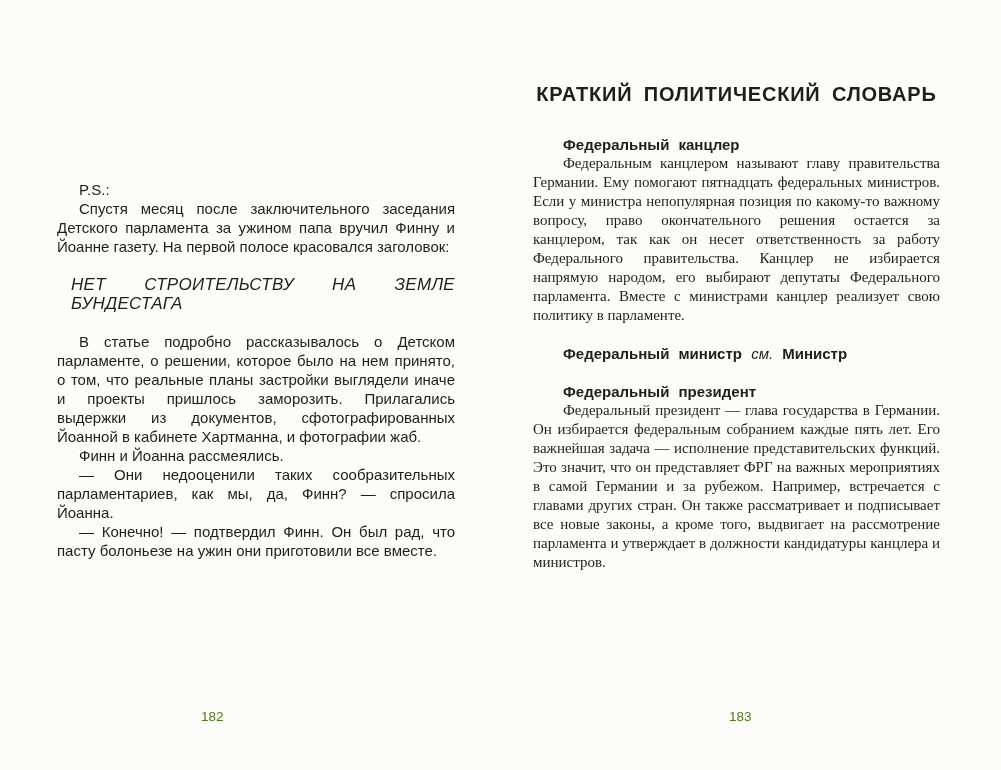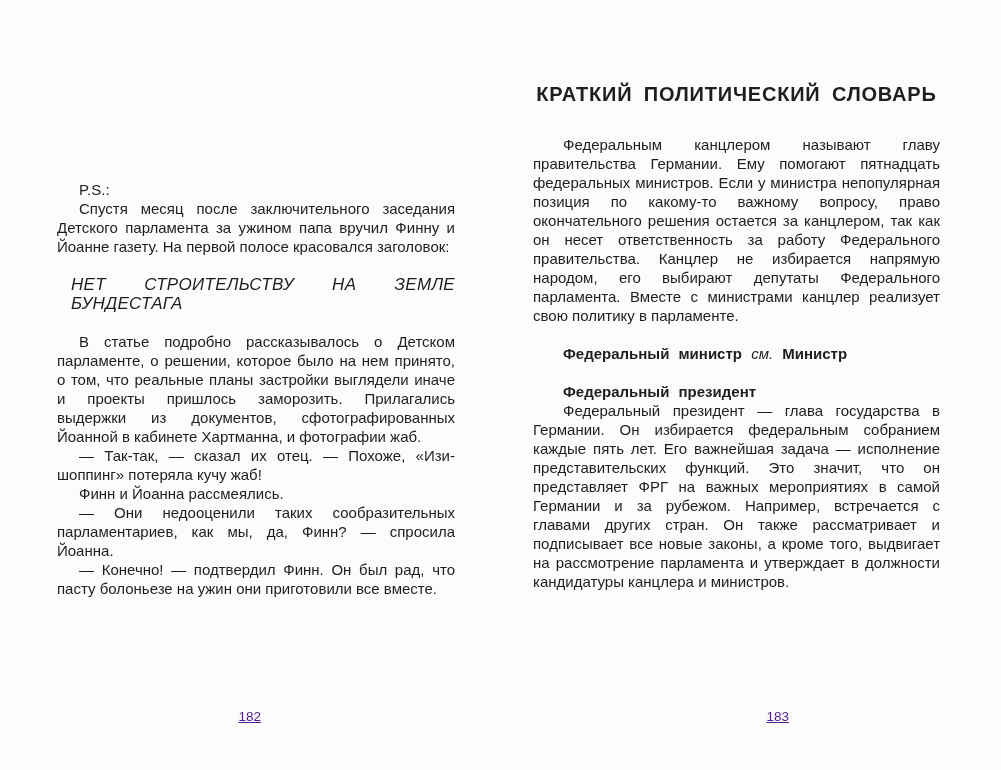--- a/index.html
+++ b/index.html
@@ -22,21 +22,21 @@
     line-height: 19px;
     text-align: justify;
   }
   .left-col  { left: 57px;  top: 180px; width: 398px; }
   .right-col { left: 533px; top: 82px;  width: 407px; }
 
   .para {
     margin: 0;
     text-indent: 22px;
   }
-  .right-col .para { text-indent: 30px; }
+  .right-col .para { text-indent: 30px; font-family: Liberation Serif, serif; }
 
   .ps { text-indent: 22px; }
 
   .headline {
     margin: 19px 0 19px 14px;
     font-style: italic;
     text-indent: 0;
     text-align: justify;
     text-align-last: justify;
     font-size: 17px;
@@ -68,53 +68,52 @@
   .see {
     font-weight: normal;
     font-style: italic;
     word-spacing: 0;
   }
 
   .page-number {
     position: absolute;
     top: 709px;
     width: 60px;
-    text-align: right;
+    text-align: left;
     font-size: 13.5px;
     line-height: 15px;
-    color: #4c1d95;
-    text-decoration: underline;
+    color: #4d7c0f;
   }
   .pn-left  { left: 201px; }
   .pn-right { left: 729px; }
 </style>
 </head>
 <body>
 
 <div class="spread">
 
   <section>
     <div class="text-col left-col">
       <p class="para ps">P.S.:</p>
       <p class="para">Спустя месяц после заключительного заседания Детского парламента за ужином папа вручил Финну и Йоанне газету. На первой полосе красовался заголовок:</p>
       <p class="headline">НЕТ СТРОИТЕЛЬСТВУ НА ЗЕМЛЕ БУНДЕСТАГА</p>
       <p class="para">В статье подробно рассказывалось о Детском парламенте, о решении, которое было на нем принято, о том, что реальные планы застройки выглядели иначе и проекты пришлось заморозить. Прилагались выдержки из документов, сфотографированных Йоанной в кабинете Хартманна, и фотографии жаб.</p>
-      <p class="para">— Так-так, — сказал их отец. — Похоже, «Изи-шоппинг» потеряла кучу жаб!</p>
       <p class="para">Финн и Йоанна рассмеялись.</p>
       <p class="para">— Они недооценили таких сообразительных парламентариев, как мы, да, Финн? — спросила Йоанна.</p>
       <p class="para">— Конечно! — подтвердил Финн. Он был рад, что пасту болоньезе на ужин они приготовили все вместе.</p>
     </div>
     <div class="page-number pn-left">182</div>
   </section>
 
   <section>
     <div class="text-col right-col">
       <h1 class="dict-title">КРАТКИЙ ПОЛИТИЧЕСКИЙ СЛОВАРЬ</h1>
 
       <div class="entry">
+        <p class="term">Федеральный канцлер</p>
         <p class="para">Федеральным канцлером называют главу правительства Германии. Ему помогают пятнадцать федеральных министров. Если у министра непопулярная позиция по какому-то важному вопросу, право окончательного решения остается за канцлером, так как он несет ответственность за работу Федерального правительства. Канцлер не избирается напрямую народом, его выбирают депутаты Федерального парламента. Вместе с министрами канцлер реализует свою политику в парламенте.</p>
       </div>
 
       <div class="entry">
         <p class="term"><span>Федеральный министр</span> <span class="see">см.</span> <span>Министр</span></p>
       </div>
 
       <div class="entry">
         <p class="term">Федеральный президент</p>
         <p class="para">Федеральный президент — глава государства в Германии. Он избирается федеральным собранием каждые пять лет. Его важнейшая задача — исполнение представительских функций. Это значит, что он представляет ФРГ на важных мероприятиях в самой Германии и за рубежом. Например, встречается с главами других стран. Он также рассматривает и подписывает все новые законы, а кроме того, выдвигает на рассмотрение парламента и утверждает в должности кандидатуры канцлера и министров.</p>

